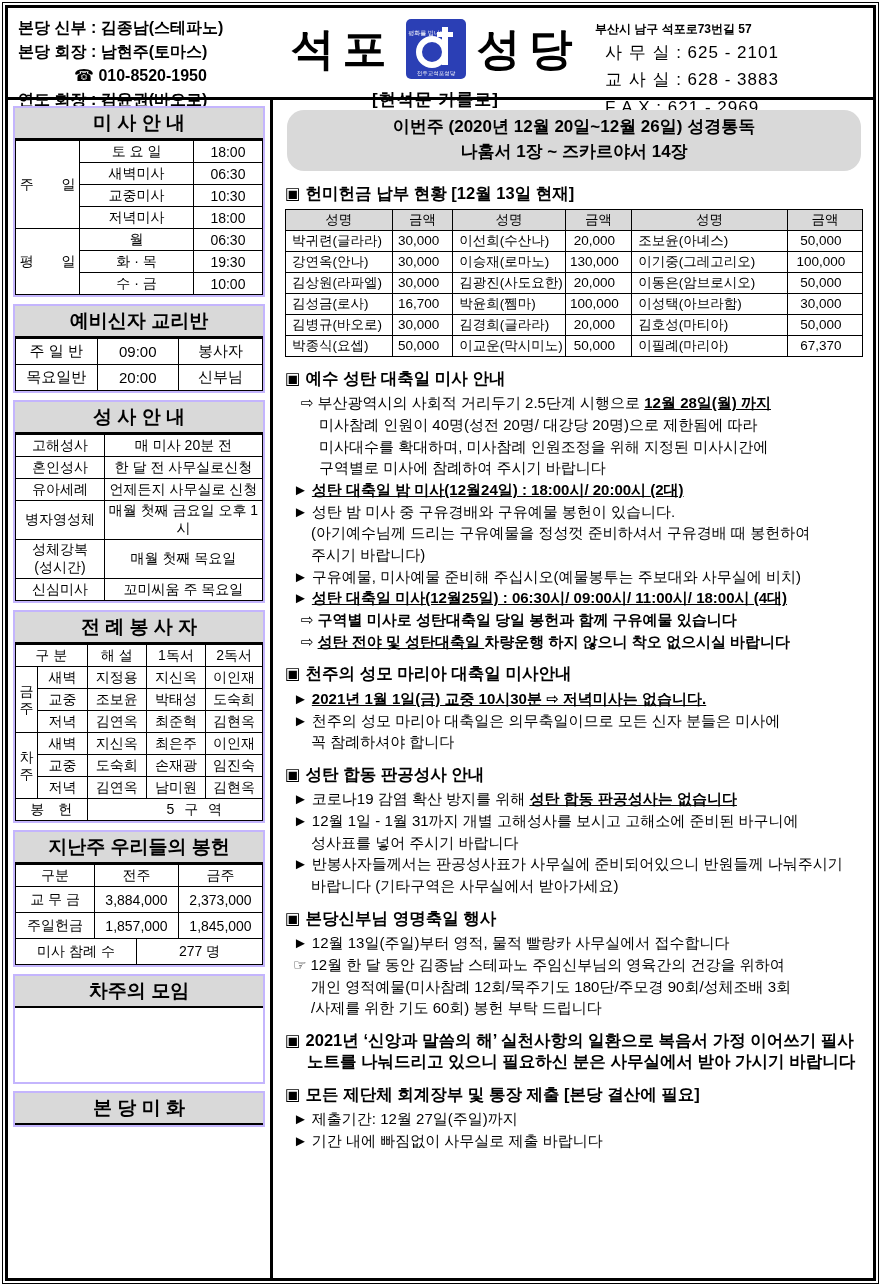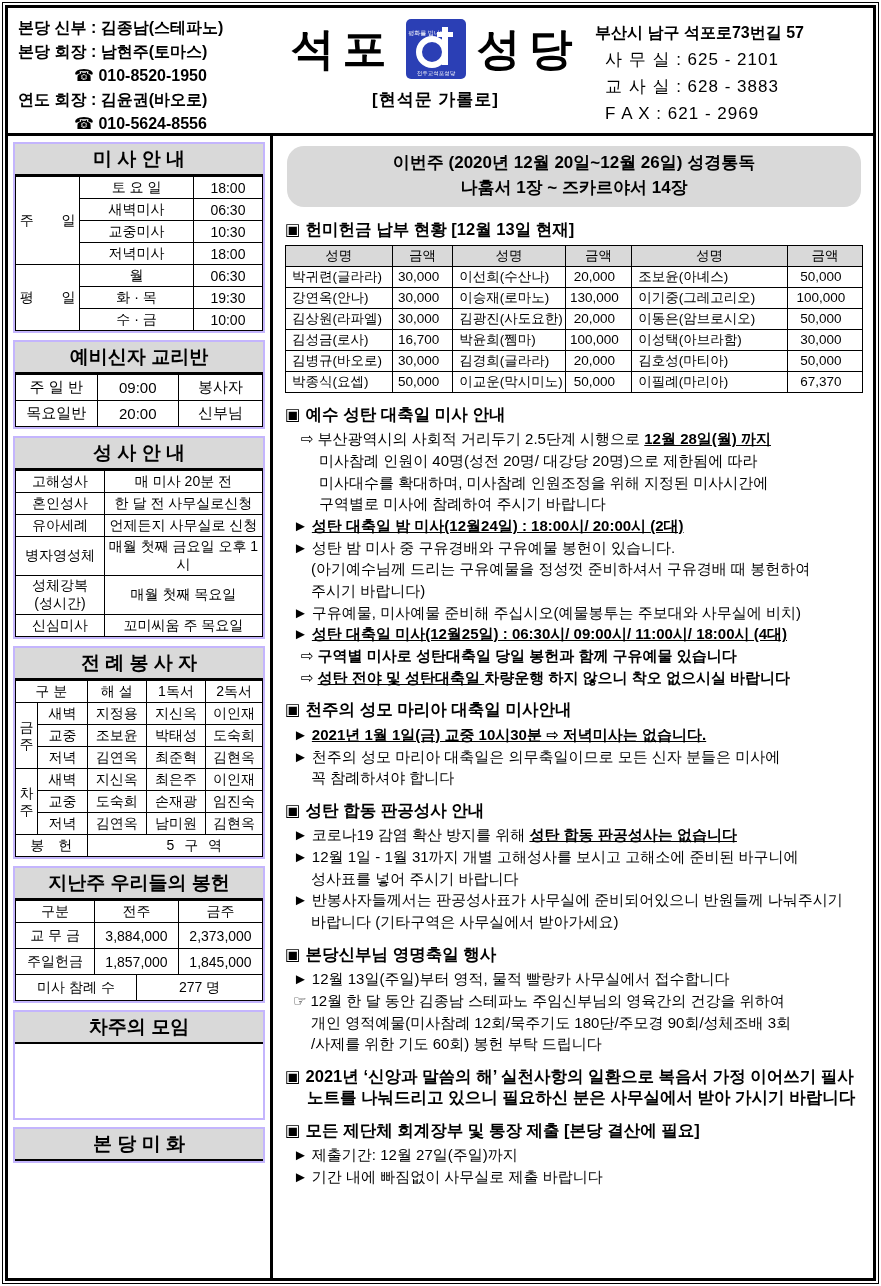--- a/index.html
+++ b/index.html
@@ -1,29 +1,29 @@
 <!DOCTYPE html>
 <html><head>
 <meta charset="utf-8">
 <style>
   html,body{margin:0;padding:0;background:#fff;}
   body{width:881px;height:1286px;font-family:"Liberation Sans","DejaVu Sans",sans-serif;color:#000;}
   .frame-outer{box-sizing:border-box;width:877px;height:1282px;margin:2px;border:1px solid #000;padding:2px;}
   .frame-inner{box-sizing:border-box;border:3px solid #000;height:100%;display:flex;flex-direction:column;overflow:hidden;}
 
   
-  .hdr{display:flex;border-bottom:3px solid #000;padding:8px 10px 6px 10px;height:128px;box-sizing:border-box;}
+  .hdr{display:flex;border-bottom:3px solid #000;padding:8px 10px 6px 10px;height:92px;box-sizing:border-box;}
   .hdr-left{width:258px;font-size:16px;line-height:1.5;font-weight:bold;}
   .hdr-left .ph{padding-left:56px;}
   .hdr-center{flex:1;text-align:center;padding-top:2px;}
   .title-row{display:flex;align-items:center;justify-content:center;gap:10px;}
   .title-txt{font-size:44px;font-weight:bold;letter-spacing:8px;}
   .subtitle{font-size:17px;font-weight:bold;margin-top:8px;letter-spacing:1px;}
   .hdr-right{width:268px;font-size:17px;line-height:1.6;padding-top:4px;}
-  .hdr-right .addr{font-size:16px;font-weight:bold;}
+  .hdr-right .addr{font-size:12px;font-weight:bold;}
   .hdr-right .ln{padding-left:10px;letter-spacing:1px;}
 
   
   .cols{flex:1;display:flex;min-height:0;}
   .left-col{width:265px;border-right:3px solid #000;box-sizing:border-box;padding:6px 5px;display:flex;flex-direction:column;}
   .right-col{flex:1;box-sizing:border-box;padding:8px 10px 4px 12px;font-size:15px;min-width:0;}
 
   
   .box{border:2px solid #c4b5fd;margin-bottom:7px;}
   .box-title{background:#d9d9d9;border-bottom:2px solid #000;font-weight:bold;text-align:center;font-size:19px;padding:2px 0;}

